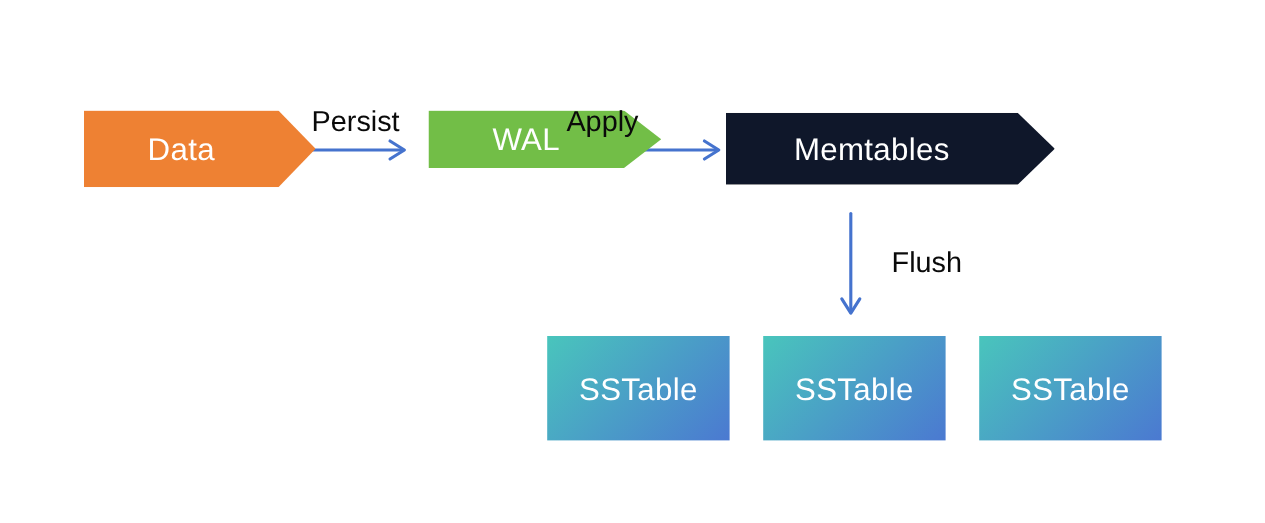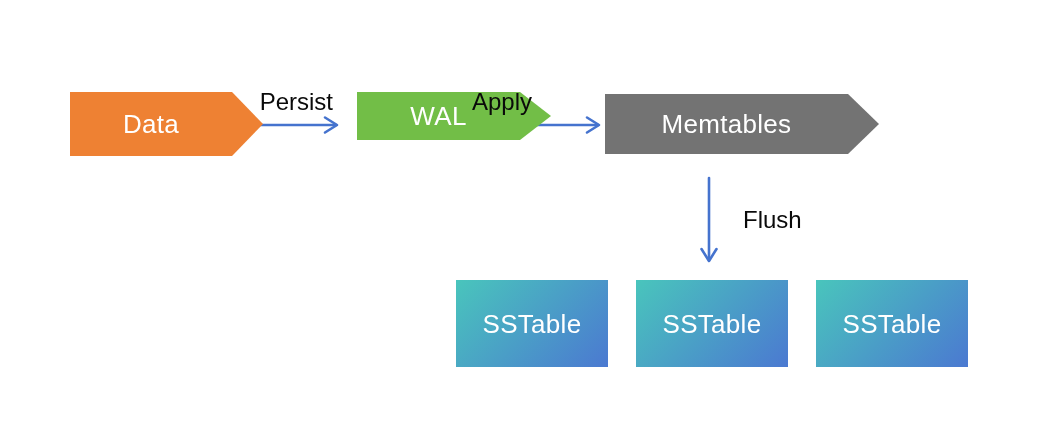--- a/index.html
+++ b/index.html
@@ -48,21 +48,21 @@
   .node-wal {
     left: 340px; top: 92px;
     width: 163px; height: 48px;
     background: #72BE47;
     filter: drop-shadow(0 0 3px rgba(114, 190, 71, 0.55));
     margin-left: 17px;
   }
   .node-memtables {
     left: 605px; top: 94px;
     width: 243px; height: 60px;
-    background: #737373;
+    background: #0f172a;
     filter: drop-shadow(0 0 3px rgba(243, 192, 4, 0.55));
   }
   .sstable {
     top: 280px;
     width: 152px; height: 87px;
     background: linear-gradient(135deg, #49C5BC 0%, #4B79D1 100%);
   }
   .sstable-1 { left: 456px; }
   .sstable-2 { left: 636px; }
   .sstable-3 { left: 816px; }

